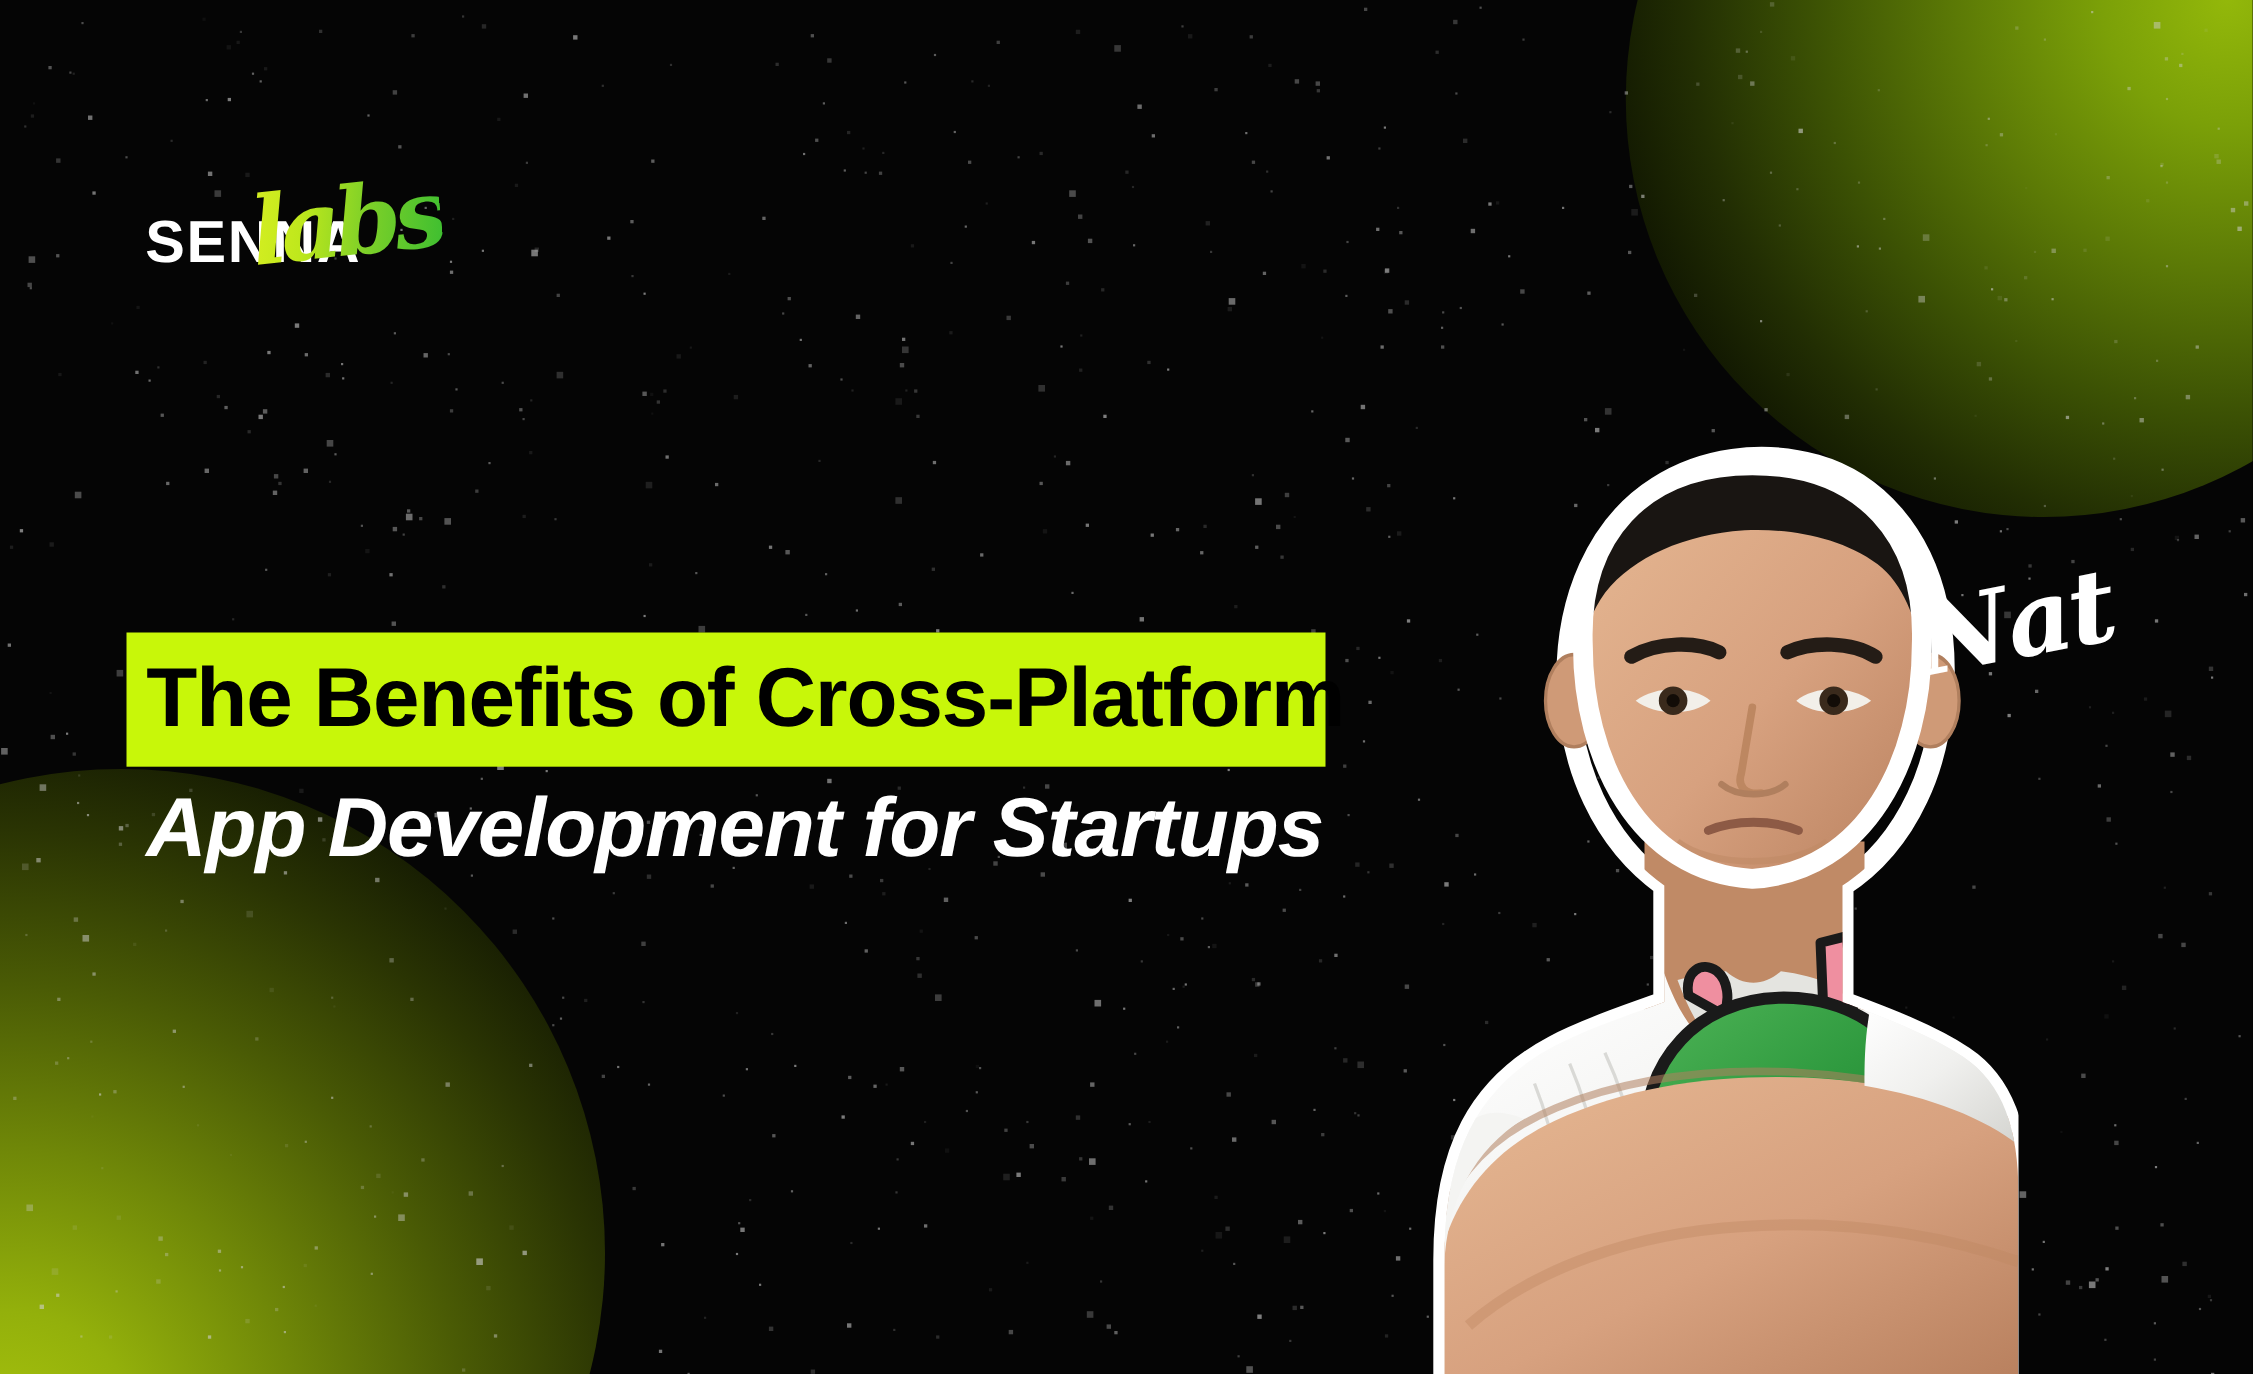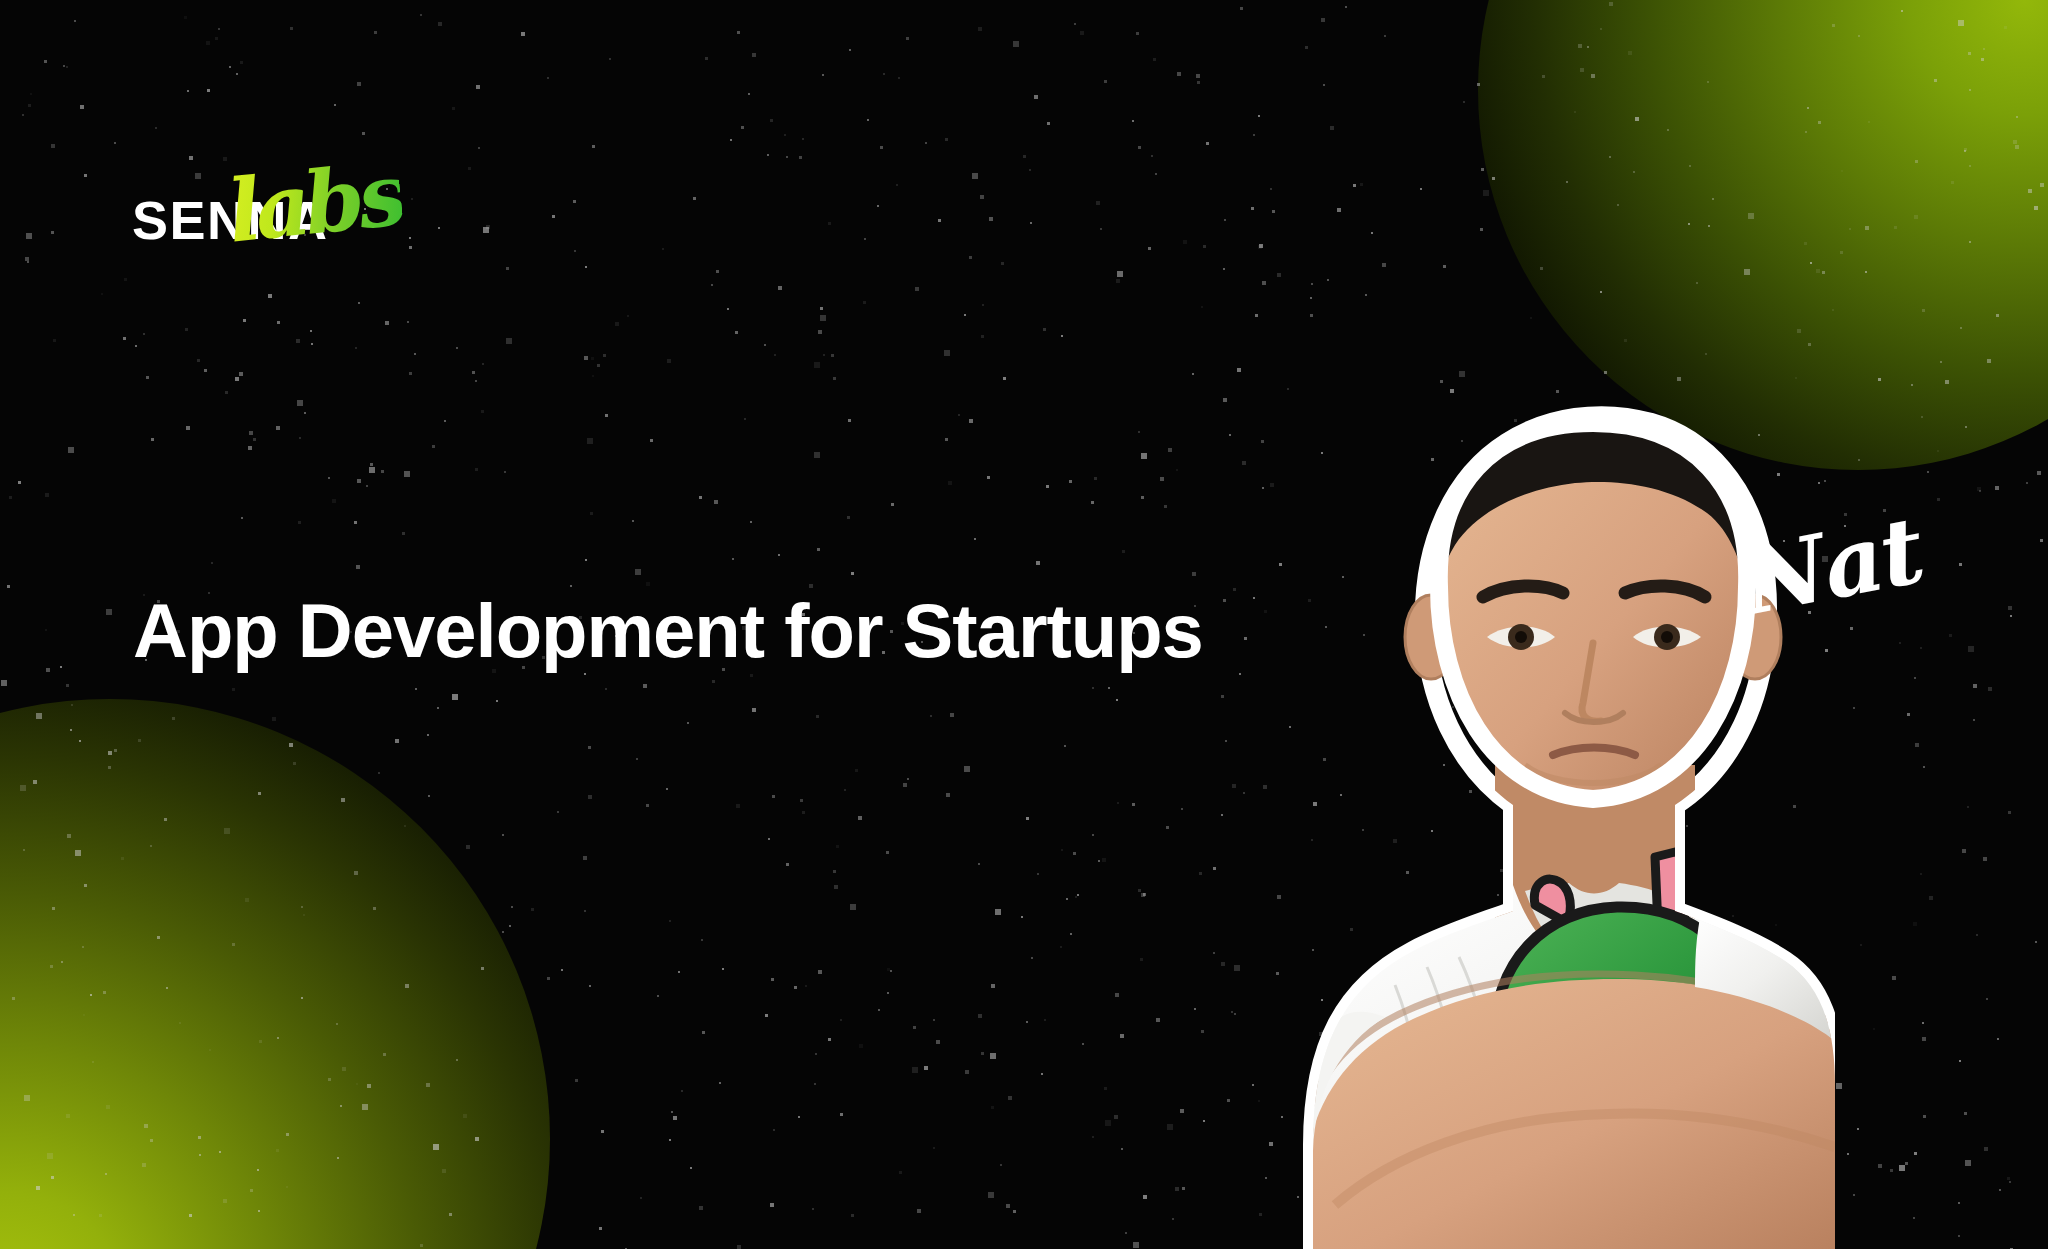--- a/index.html
+++ b/index.html
@@ -65,20 +65,21 @@
   }
   .hl-line-1{
     background:#c8f709;
     color:#000000;
     padding:22px 18px 24px 18px;
     width:1090px;
   }
   .hl-line-2{
     color:#ffffff;
     padding:18px 18px 10px 18px;
+    font-style:italic;
   }
 
   
   .signature{
     position:absolute; left:1742px; top:520px;
     font-family:"DejaVu Serif", serif;
     font-style:italic; font-weight:700;
     font-size:92px; color:#ffffff;
     transform:rotate(-11deg);
     letter-spacing:-2px;
@@ -1141,18 +1142,19 @@
 
         <path d="M430 520 C460 544 536 544 566 520" fill="none" stroke="#c08a66" stroke-width="6" opacity="0.6"></path>
 
         <path d="M344 342 C340 242 398 178 498 178 C598 178 656 242 652 342
                  C652 444 602 548 498 554 C394 548 344 444 344 342 Z" fill="none" stroke="#ffffff" stroke-width="18"></path>
       </g>
     </svg>
   </div>
 
   <div class="headline">
+    <span class="hl-line hl-line-1">The Benefits of Cross-Platform</span>
     <span class="hl-line hl-line-2">App Development for Startups</span>
   </div>
 
   <div class="signature">Nat</div>
 
 </div>
 
 </body></html>

